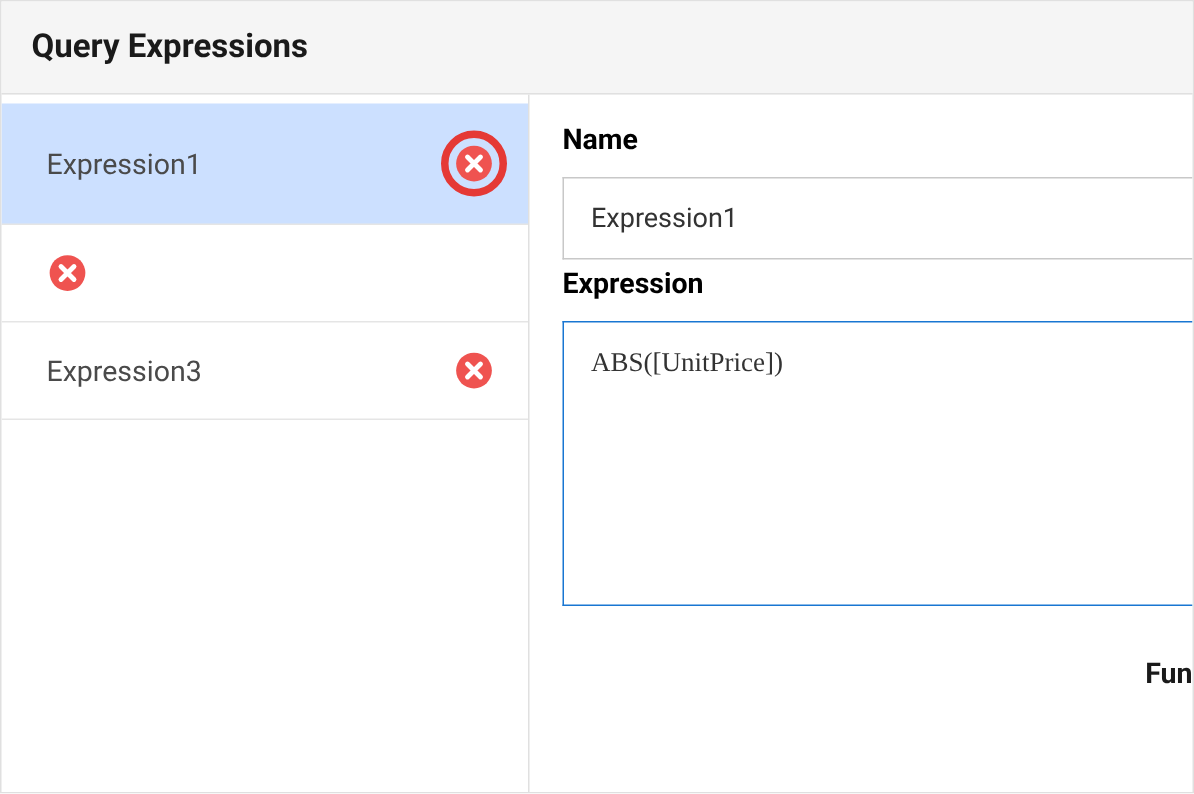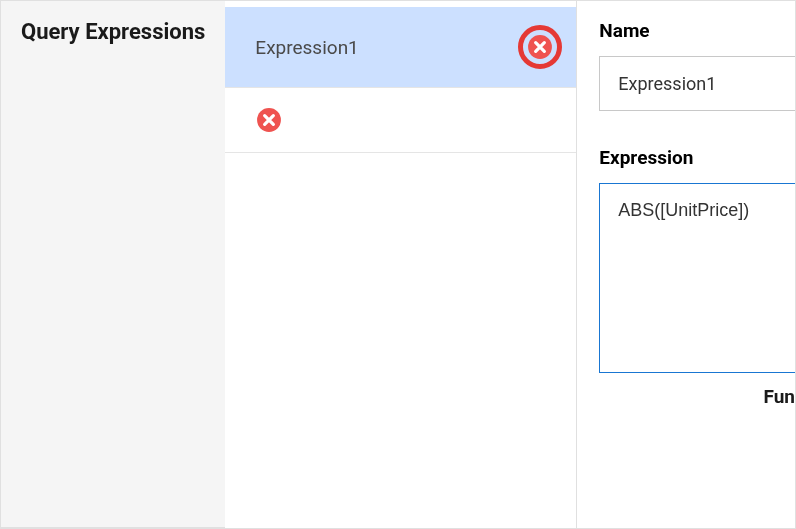--- a/index.html
+++ b/index.html
@@ -12,21 +12,21 @@
       background: #fff;
       width: 796px;
       height: 529px;
       overflow: hidden;
     }
     .container {
       width: 100%;
       height: 100%;
       border: 1px solid #e0e0e0;
       display: flex;
-      flex-direction: row;
+      flex-direction: column;
     }
     .header {
       background: #f5f5f5;
       padding: 18px 20px;
       border-bottom: 1px solid #e0e0e0;
     }
     .header-title {
       font-size: 22px;
       font-weight: 700;
       color: #1a1a1a;
@@ -94,36 +94,36 @@
       width: 100%;
       font-size: 18px;
       color: #333;
       padding: 16px 18px;
       border: 1px solid #c8c8c8;
       border-right: none;
       outline: none;
       font-family: inherit;
     }
     .expr-section {
-      margin-top: 35px;
+      margin-top: 4px;
     }
     .expr-textarea {
       width: 100%;
       height: 190px;
       font-size: 18px;
       color: #333;
       padding: 16px 18px;
       border: 1px solid #1976d2;
       border-right: none;
       outline: none;
       resize: none;
-      font-family: Liberation Sans, sans-serif;
+      font-family: Liberation Serif, serif;
     }
     .footer-label {
-      margin-top: 8px;
+      margin-top: 29px;
       font-size: 19px;
       font-weight: 700;
       color: #1a1a1a;
       text-align: right;
       padding-right: 0;
     }
   </style>
 </head>
 <body>
 
@@ -148,20 +148,29 @@
 
       <div class="expr-item">
         <span class="delete-btn">
           <svg width="26" height="26" viewBox="0 0 24 24">
             <circle cx="12" cy="12" r="11" fill="#ef5350"></circle>
             <path d="M8 8 L16 16 M16 8 L8 16" stroke="#fff" stroke-width="3" stroke-linecap="round"></path>
           </svg>
         </span>
       </div>
 
+      <div class="expr-item">
+        <span class="expr-label">Expression3</span>
+        <span class="delete-btn">
+          <svg width="26" height="26" viewBox="0 0 24 24">
+            <circle cx="12" cy="12" r="11" fill="#ef5350"></circle>
+            <path d="M8 8 L16 16 M16 8 L8 16" stroke="#fff" stroke-width="3" stroke-linecap="round"></path>
+          </svg>
+        </span>
+      </div>
 
     </div>
     <div class="main">
       <div class="field-label">Name</div>
       <input class="name-input" type="text" value="Expression1" style="">
       <div class="expr-section">
         <div class="field-label">Expression</div>
         <textarea class="expr-textarea" style="">ABS([UnitPrice])</textarea>
       </div>
       <div class="footer-label">Fun</div>

